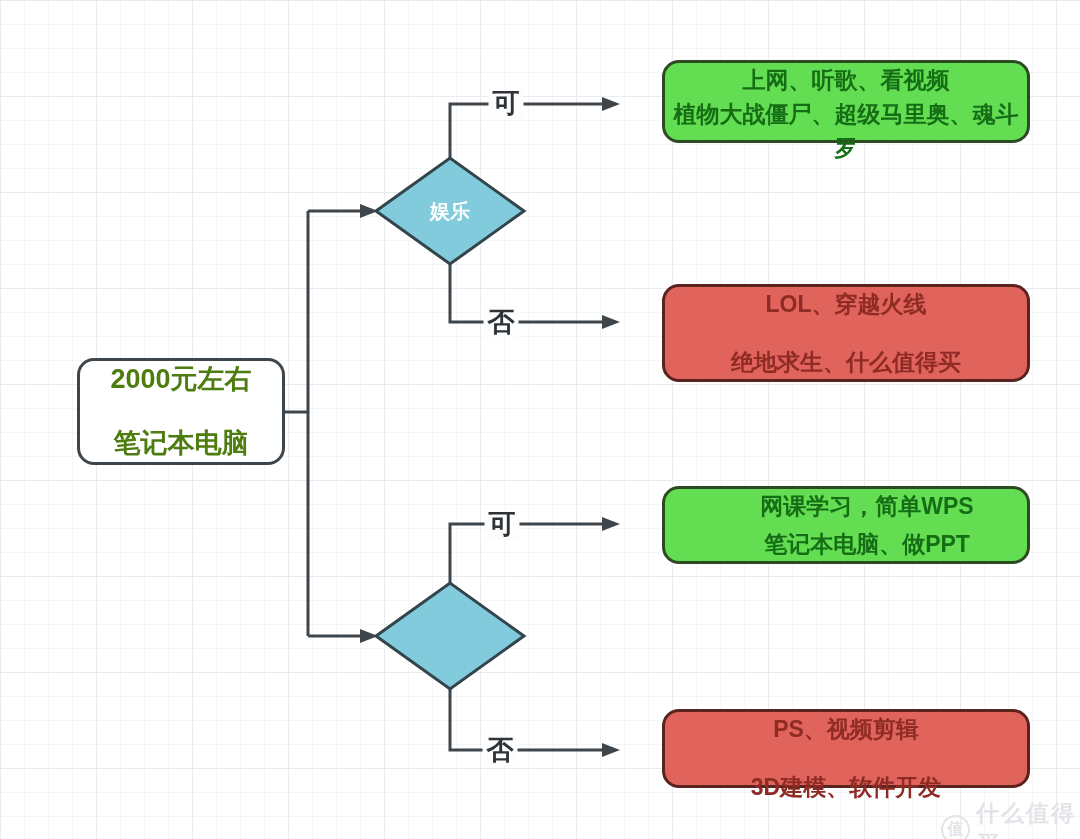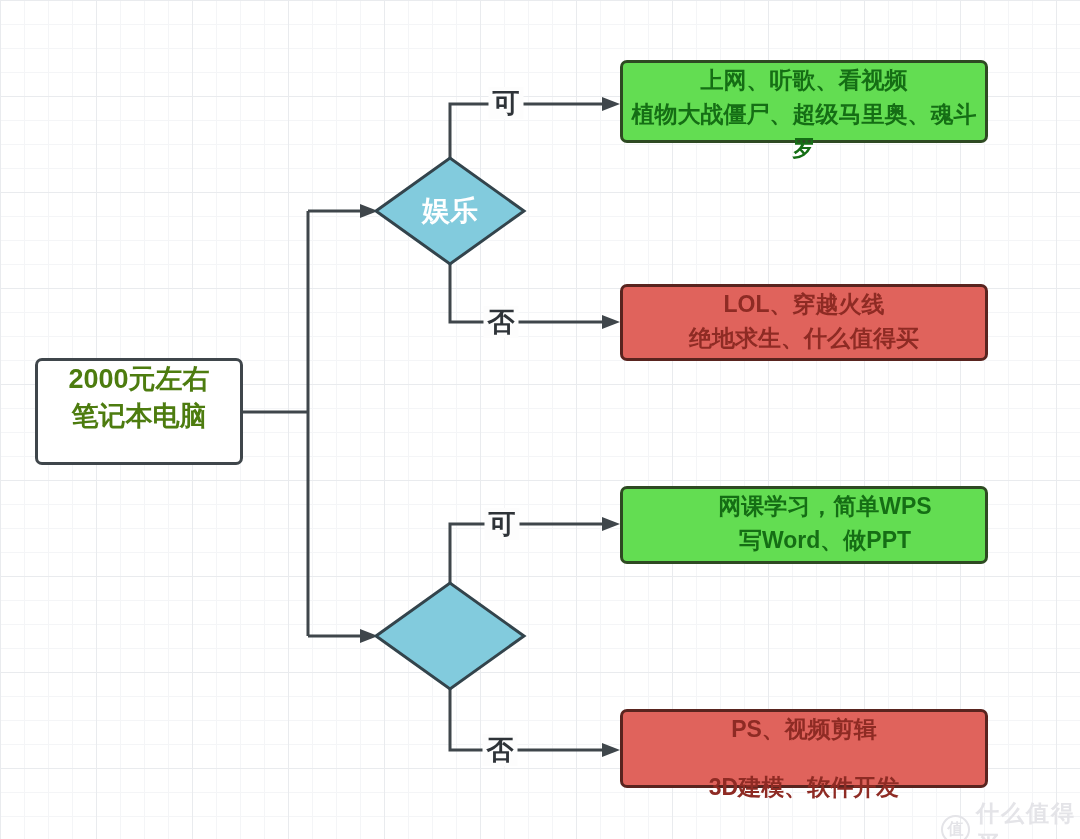--- a/index.html
+++ b/index.html
@@ -24,25 +24,26 @@
     position:absolute;
     left:0;top:0;
     z-index:1;
   }
   .node{
     position:absolute;
     z-index:2;
     display:flex;
     flex-direction:column;
     align-items:center;
-    justify-content:flex-start;
+    justify-content:space-between;
     text-align:center;
     box-sizing:border-box;
-    border-radius:7px;
+    border-radius:17px;
     font-weight:bold;
+    margin-left:42px;
   }
   .root-node{
     left:35px;top:358px;width:208px;height:107px;
     background:#ffffff;
     border:3px solid #3f464b;
     color:#4d7c0f;
     font-size:27px;
     line-height:37px;
   }
   .outcome-node{
@@ -54,30 +55,30 @@
     background:#63dd52;
     border:3px solid #2e4a22;
     color:#156e15;
   }
   .outcome-negative{
     background:#e0635c;
     border:3px solid #59241f;
     color:#8e2b24;
   }
   .outcome-1{top:60px;height:83px;}
-  .outcome-2{top:284px;height:77px;}
+  .outcome-2{top:284px;height:98px;}
   .outcome-3{top:486px;height:78px;padding-left:42px;}
   .outcome-4{top:709px;height:79px;gap:24px;}
   .diamond-label{
     position:absolute;
     z-index:3;
     width:148px;height:106px;
     display:flex;align-items:center;justify-content:center;
     color:#ffffff;
-    font-size:28px;
+    font-size:20px;
     font-weight:bold;
   }
   .diamond-label-1{left:376px;top:158px;}
   .diamond-label-2{left:376px;top:583px;}
   .edge-label{
     position:absolute;
     z-index:3;
     transform:translate(-50%,-50%);
     background:#fdfdfd;
     padding:0 4px;
@@ -157,21 +158,21 @@
   <div class="node outcome-node outcome-positive outcome-1">
     <span>上网、听歌、看视频</span>
     <span>植物大战僵尸、超级马里奥、魂斗罗</span>
   </div>
   <div class="node outcome-node outcome-negative outcome-2">
     <span>LOL、穿越火线</span>
     <span>绝地求生、什么值得买</span>
   </div>
   <div class="node outcome-node outcome-positive outcome-3">
     <span>网课学习，简单WPS</span>
-    <span>写Word、做PPT</span>
+    <span>笔记本电脑、做PPT</span>
   </div>
   <div class="node outcome-node outcome-negative outcome-4">
     <span>PS、视频剪辑</span>
     <span>3D建模、软件开发</span>
   </div>
 
   <div class="watermark">
     <span class="watermark-logo">值</span>
     <span>什么值得买</span>
   </div>

